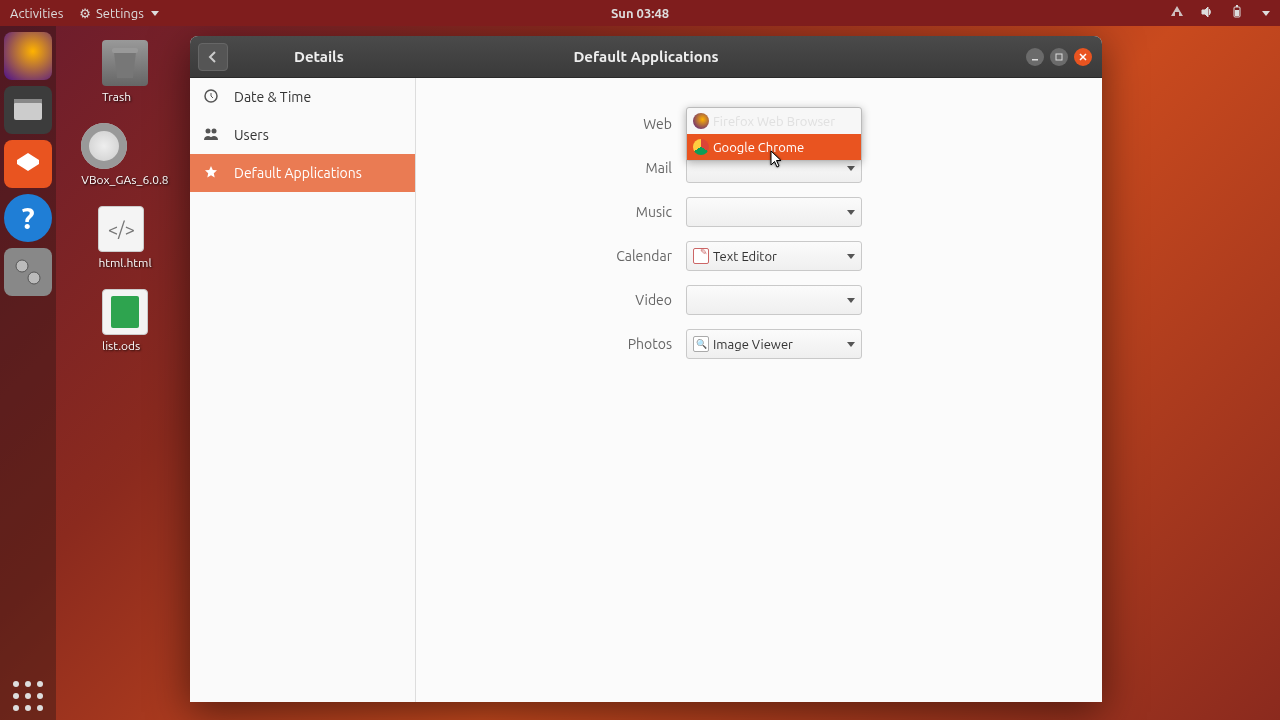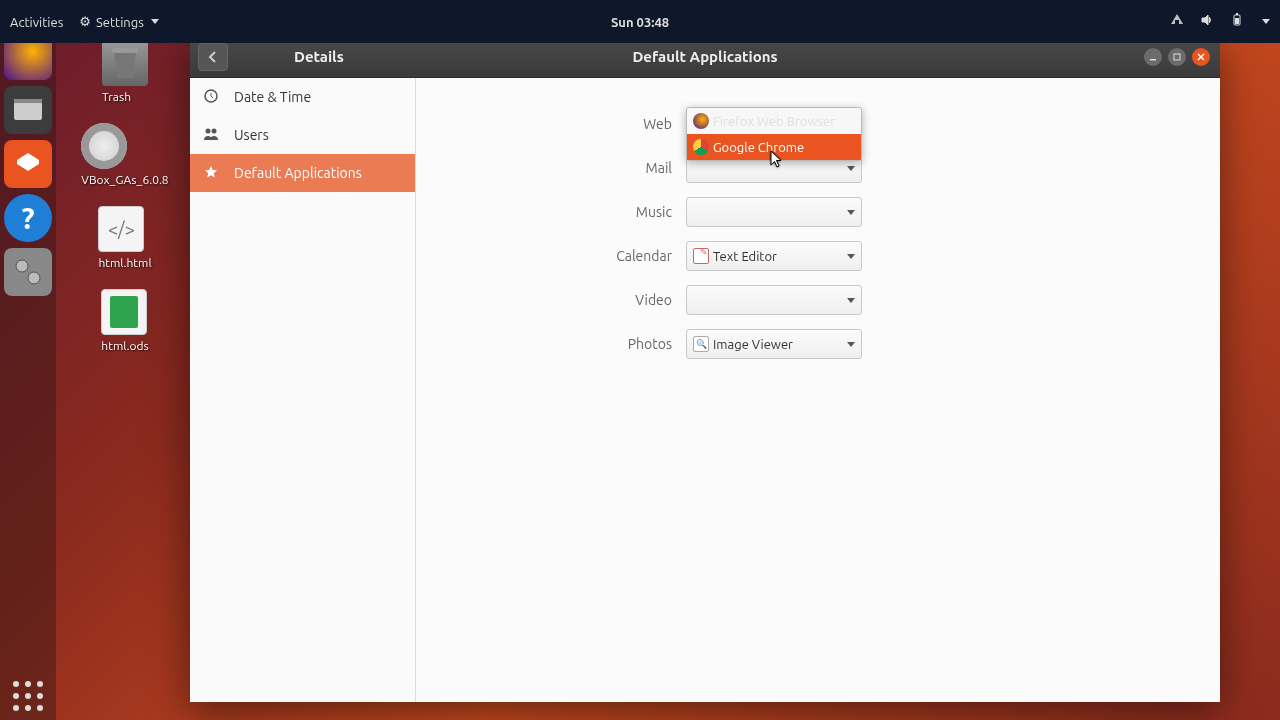--- a/index.html
+++ b/index.html
@@ -4,22 +4,22 @@
 <style>
 * { box-sizing: border-box; margin: 0; padding: 0; }
 body {
   font-family: Ubuntu, "Segoe UI", sans-serif;
   width: 1280px; height: 720px;
   background: linear-gradient(135deg, #6a1b2e 0%, #8b2a1e 30%, #c94a1e 60%, #8b2a1e 100%);
   overflow: hidden; position: relative; color: #e0e0e0;
   font-size: 14px;
 }
 .topbar {
-  position: absolute; top: 0; left: 0; right: 0; height: 43px;
-  background: #0f172a; display: flex; align-items: center;
+  position: absolute; top: 0; left: 0; right: 0; height: 26px;
+  background: #7f1d1d; display: flex; align-items: center;
   padding: 0 10px; color: #ddd; font-size: 13px; z-index: 10;
 }
 .topbar-left { display: flex; align-items: center; gap: 16px; }
 .topbar-item { display: flex; align-items: center; gap: 5px; cursor: pointer; }
 .topbar-center { position: absolute; left: 50%; transform: translateX(-50%); font-weight: 700; }
 .topbar-right { margin-left: auto; display: flex; align-items: center; gap: 16px; }
 .tri-down { display:inline-block; width:0; height:0; border-left:4px solid transparent; border-right:4px solid transparent; border-top:5px solid #ddd; margin-left:2px;}
 .dock {
   position: absolute; left: 0; top: 26px; bottom: 0; width: 56px;
   background: rgba(40,20,20,0.4); display: flex; flex-direction: column;
@@ -42,21 +42,21 @@
 .desktop-icons { position:absolute; left:70px; top:40px; display:flex; flex-direction:column; gap:20px; align-items:center; width:110px; }
 .desktop-icon { display:flex; flex-direction:column; align-items:flex-start; gap:4px; cursor:pointer; }
 .di-img { width:46px; height:46px; border-radius:4px; display:flex; align-items:center; justify-content:center; font-size:28px;}
 .di-trash { background: linear-gradient(#999,#666); }
 .di-disc { background: radial-gradient(#eee,#bbb); border-radius:50%; box-shadow: inset 0 0 0 8px #999;}
 .di-file { background: #f4f4f4; border:1px solid #ccc; color:#777; font-size:18px;}
 .di-ods { background: #f4f4f4; border:1px solid #ccc; }
 .di-ods-inner { width:28px; height:32px; background:#2ea44f; border-radius:2px;}
 .di-label { color:white; font-size:12px; text-shadow:1px 1px 2px rgba(0,0,0,0.8); text-align:center; }
 .window {
-  position:absolute; left:190px; top:36px; width:1030px; height:666px;
+  position:absolute; left:190px; top:36px; width:912px; height:666px;
   border-radius:8px 8px 0 0; overflow:hidden;
   box-shadow: 0 10px 40px rgba(0,0,0,0.5);
   display:flex; flex-direction:column; background:#fbfbfb;
 }
 .win-header {
   height:42px; background:linear-gradient(#4a4a4a,#3a3a3a);
   display:flex; align-items:center; color:#ddd; position:relative;
   border-bottom:1px solid #2a2a2a;
 }
 .win-back {
@@ -190,21 +190,21 @@
     <div class="di-label">VBox_GAs_6.0.8</div>
   </div>
   <div class="desktop-icon">
     <div class="di-img di-file">&lt;/&gt;</div>
     <div class="di-label">html.html</div>
   </div>
   <div class="desktop-icon">
     <div class="di-img di-ods">
         <div class="di-ods-inner"></div>
       </div>
-    <div class="di-label">html.ods</div>
+    <div class="di-label">list.ods</div>
   </div>
 </div>
 
 <div class="window">
   <div class="win-header">
     <div class="win-back">
       <svg width="12" height="12" viewBox="0 0 12 12">
           <path d="M8 1L3 6l5 5" stroke="#ccc" stroke-width="2" fill="none"></path>
         </svg>
     </div>

